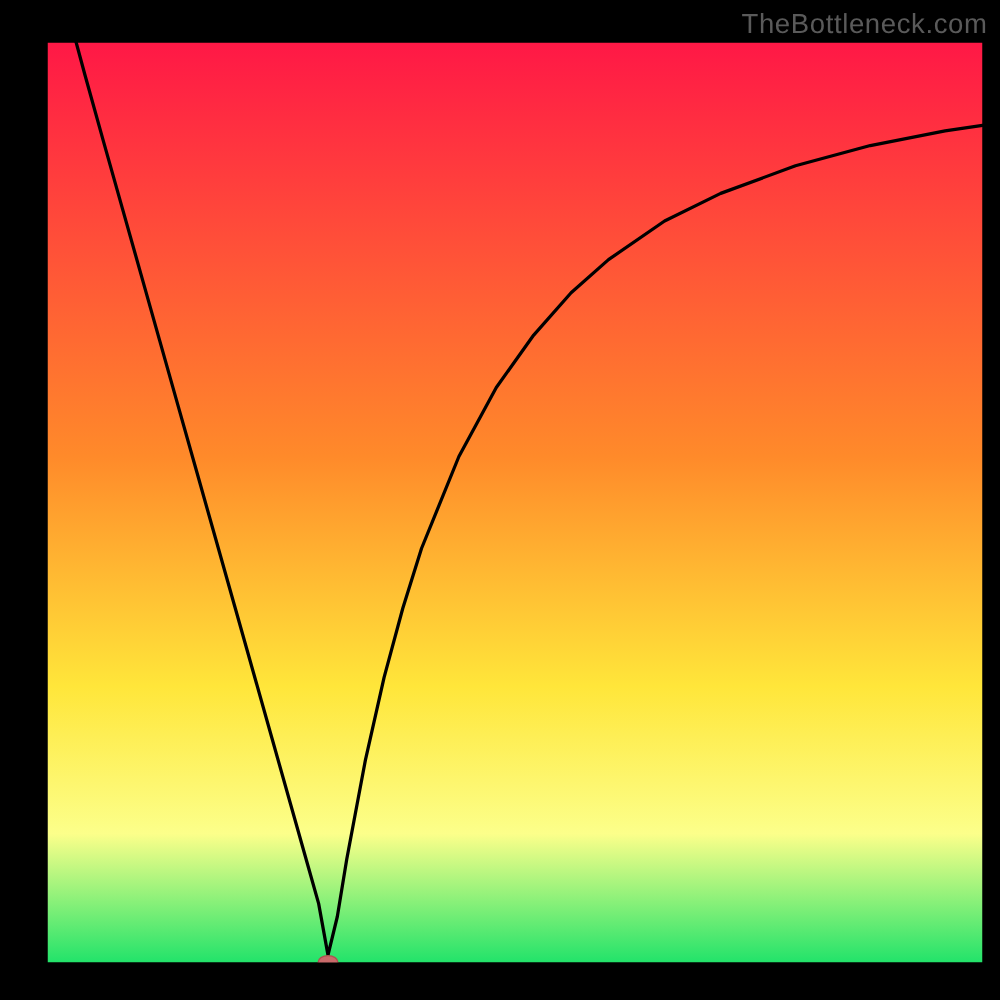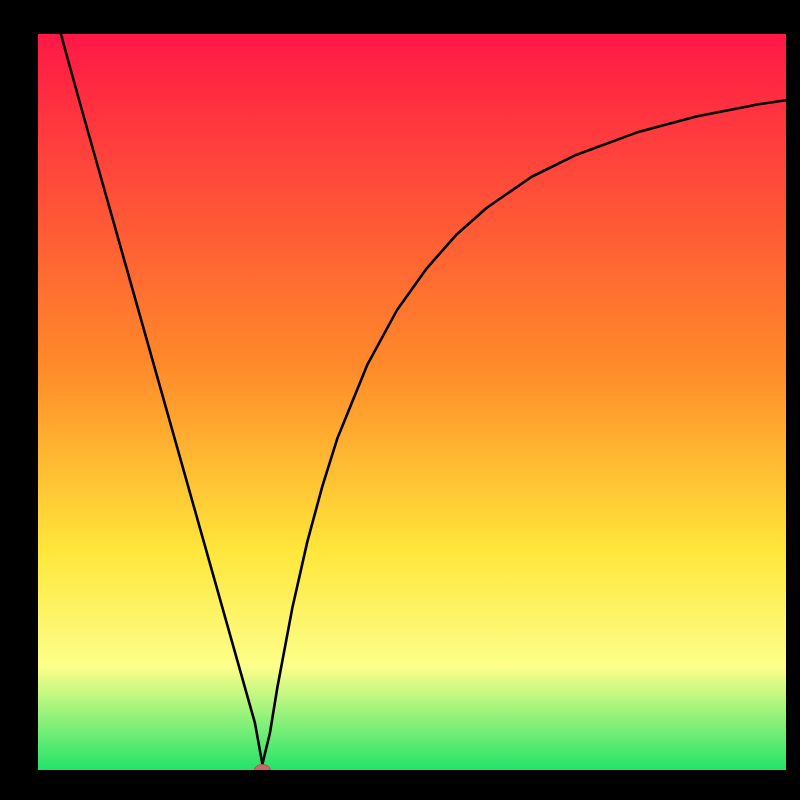--- a/index.html
+++ b/index.html
@@ -30,20 +30,21 @@
   svg {
     position: absolute;
     top: 0;
     left: 0;
   }
 </style>
 </head>
 <body>
 
 <div class="frame">
+  <div class="watermark">TheBottleneck.com</div>
   <svg id="chart-svg" width="800" height="800" viewBox="0 0 800 800">
     <defs>
       <linearGradient id="bg-grad" x1="0" y1="0" x2="0" y2="1">
         <stop id="g0" offset="0%" stop-color="#ff1846"></stop>
         <stop id="g1" offset="45%" stop-color="#ff8a2a"></stop>
         <stop id="g2" offset="70%" stop-color="#ffe63a"></stop>
         <stop id="g3" offset="86%" stop-color="#fcff8a"></stop>
         <stop id="g4" offset="100%" stop-color="#22e36a"></stop>
       </linearGradient>
     </defs>

